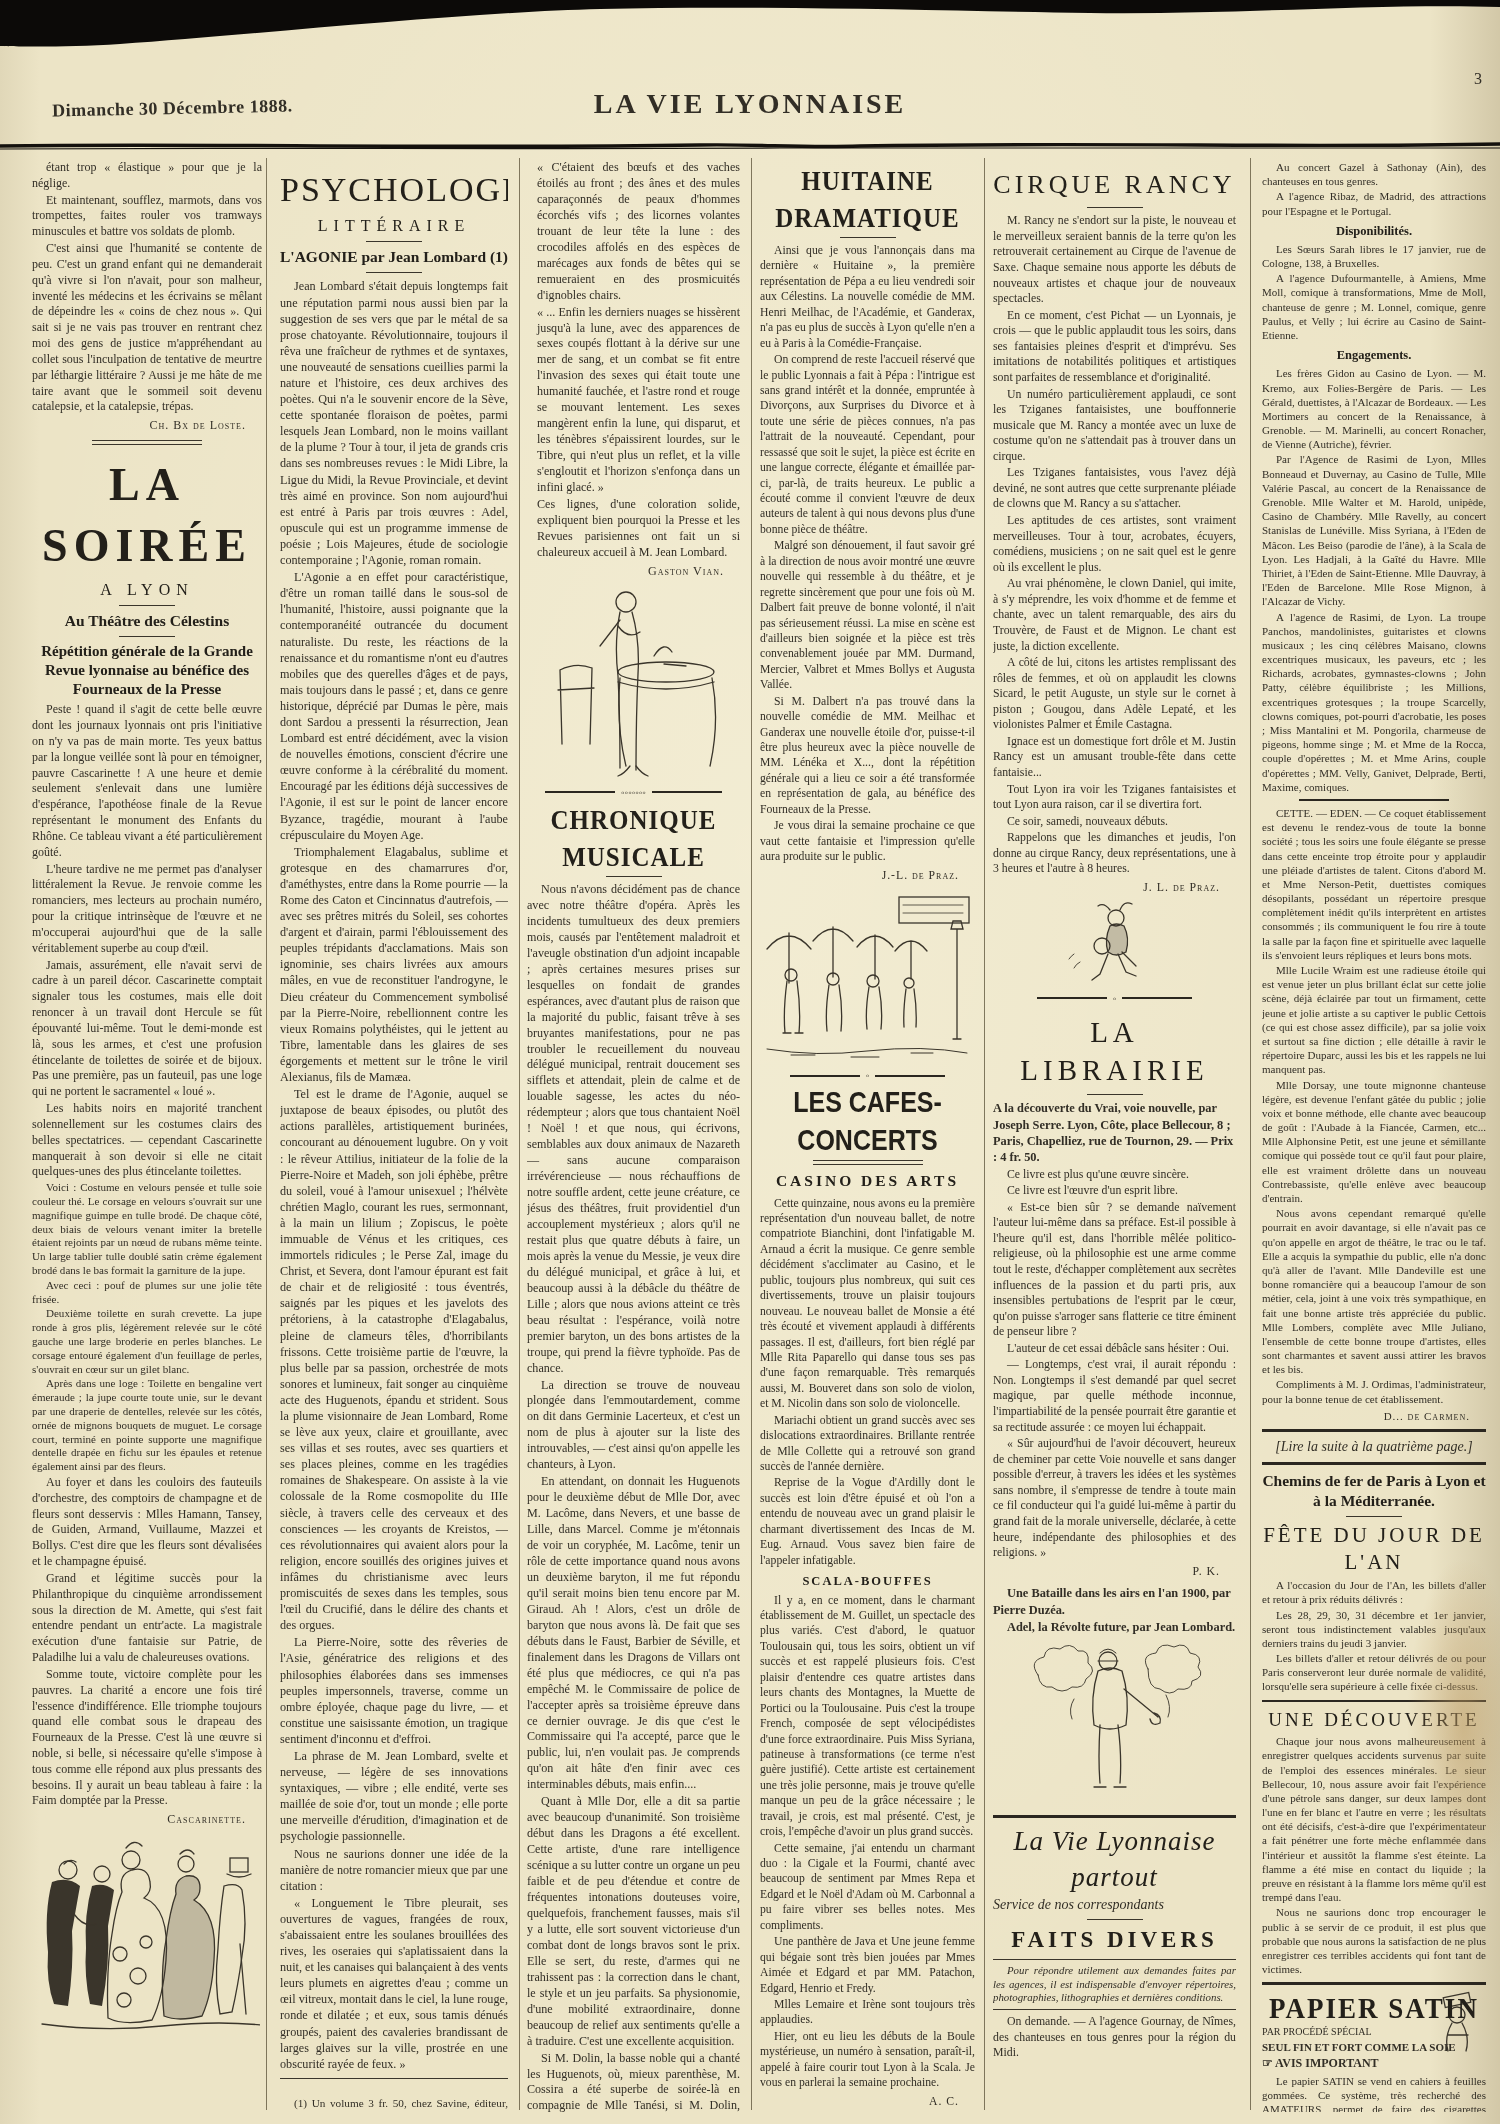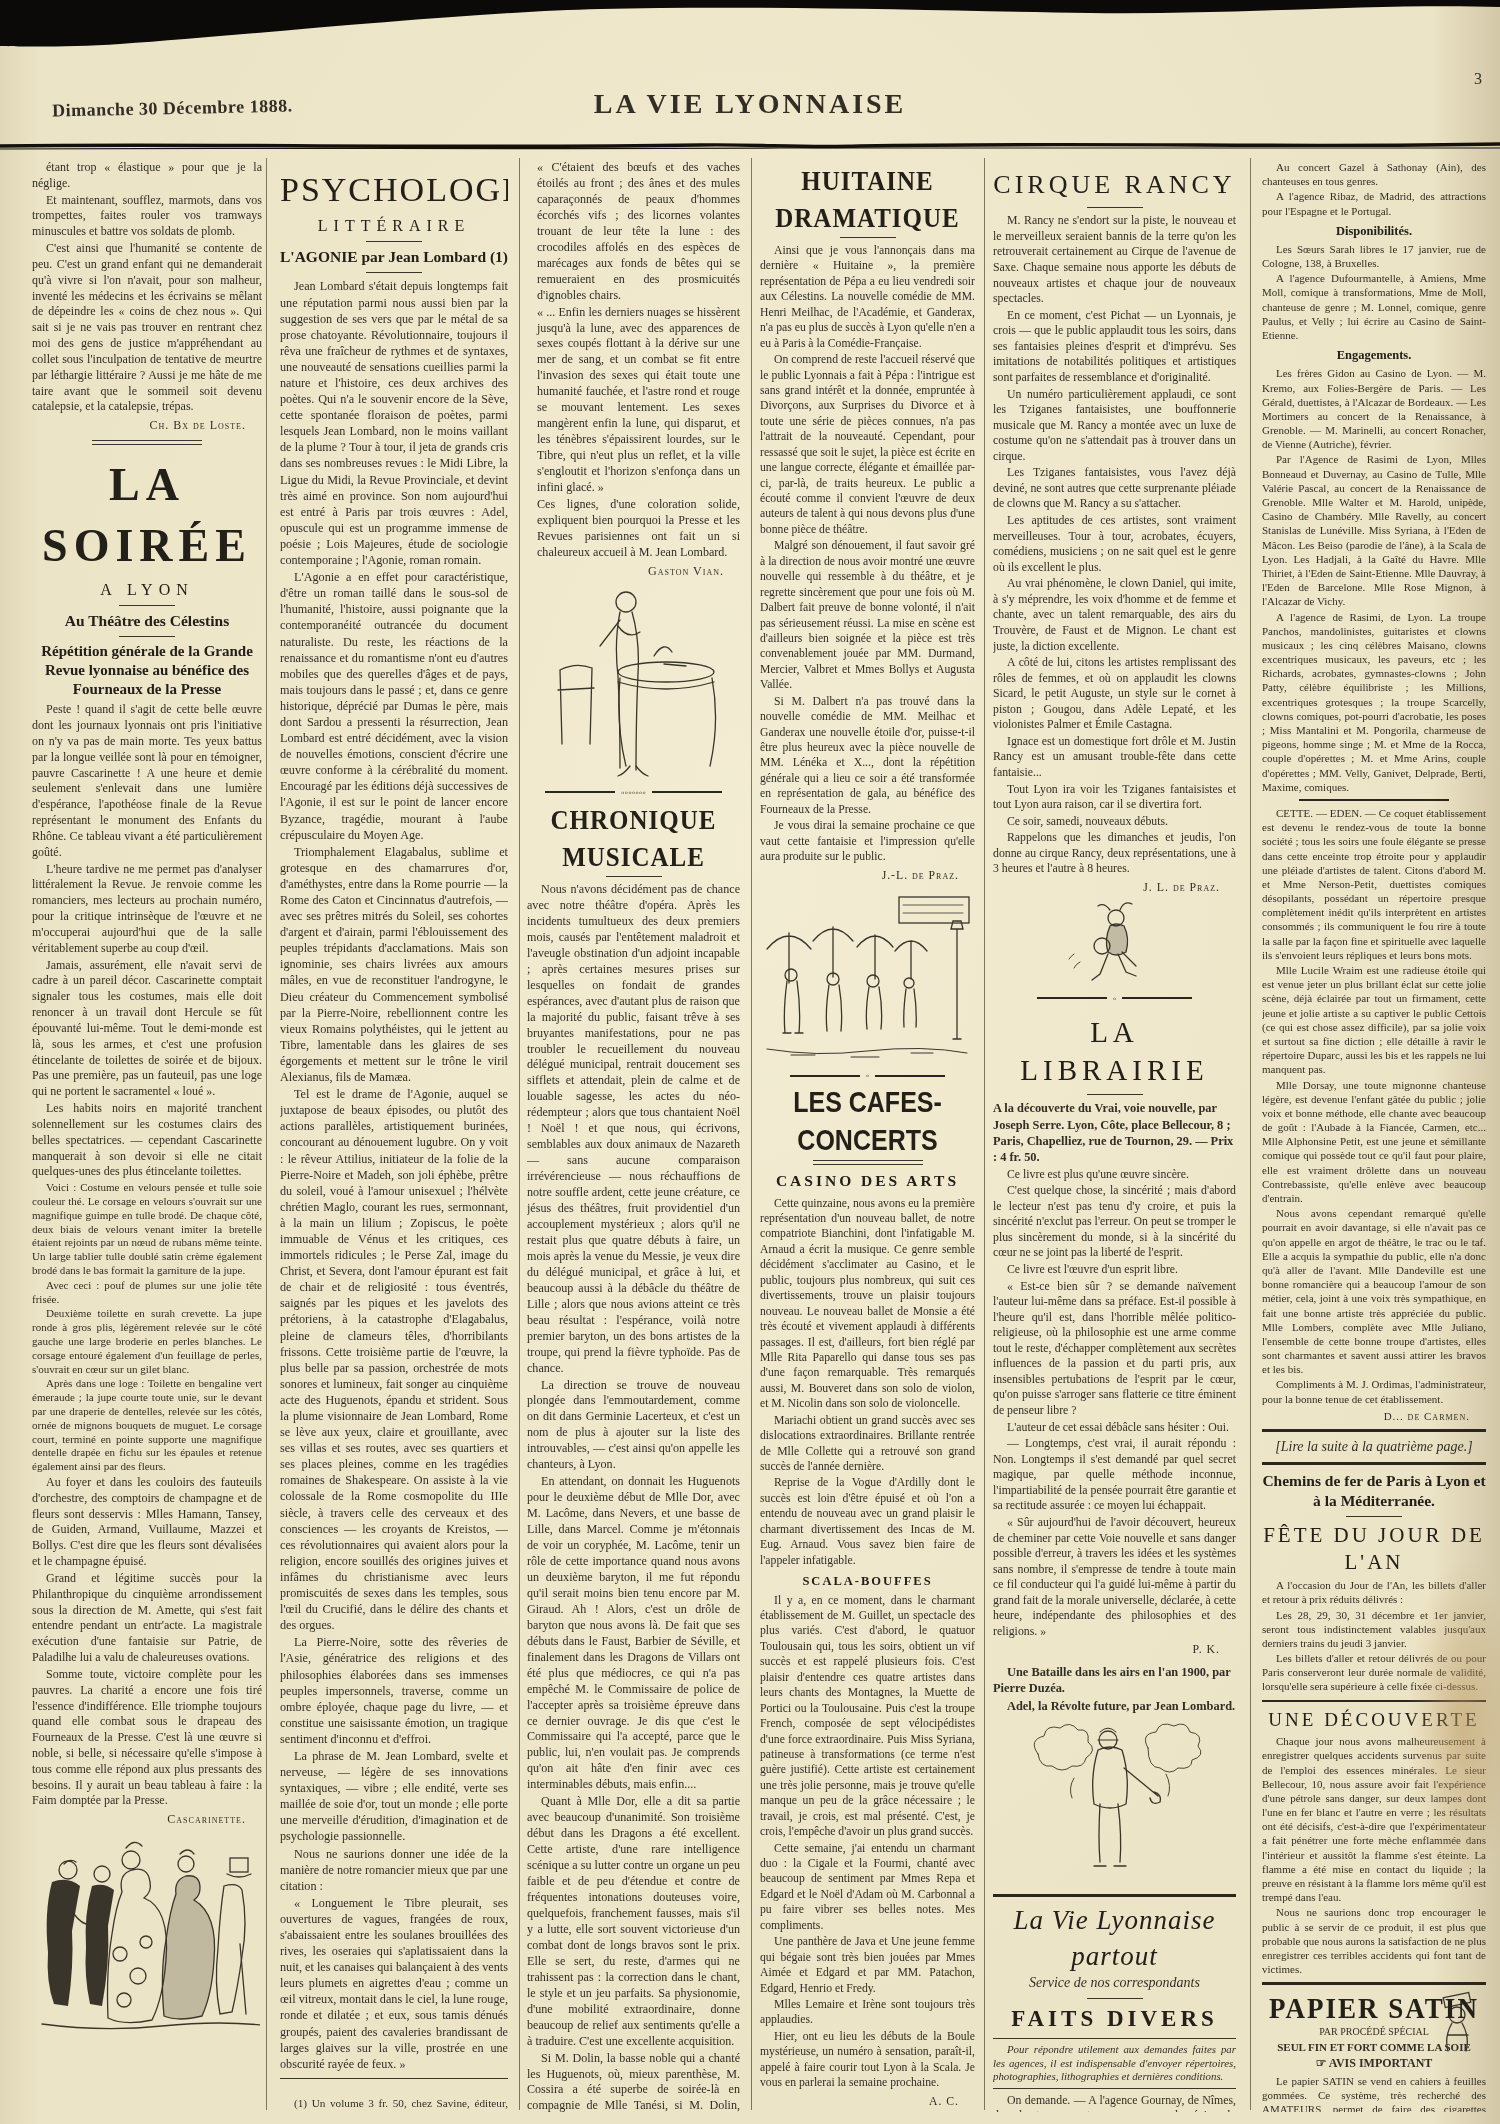--- a/index.html
+++ b/index.html
@@ -42,21 +42,21 @@
   .h-faits{font-size:23px;letter-spacing:4px;margin:4px 0 2px;}
   .h-fete{font-size:21px;letter-spacing:3px;font-weight:normal;margin:4px 0 2px;}
   .h-decouv{font-size:19px;letter-spacing:3px;font-weight:normal;margin:4px 0 2px;}
   .h-min{font-size:12.5px;margin:5px 0 3px;}
   .h-papier{font-size:27px;letter-spacing:2px;transform:scaleY(1.1);margin:4px 0 0;}
   .rule-sm{width:56px;border:0;border-top:1px solid #3a352b;margin:5px auto;}
   .rule-dbl{width:110px;border:0;border-top:1px solid #3a352b;border-bottom:1px solid #3a352b;height:3px;margin:6px auto;}
   .rule-heavy{border:0;border-top:3px solid #2b2720;margin:6px 0;}
   .rule-fancy{display:flex;align-items:center;justify-content:center;margin:4px 0;color:#2b2720;font-size:10px;}
   .rule-fancy::before,.rule-fancy::after{content:"";flex:0 0 70px;border-top:2px solid #2b2720;margin:0 6px;}
-  .centered{text-align:center;text-indent:0;}
+  .centered{text-indent:0;}
   .italic{font-style:italic;}
   .box-note{font-style:italic;font-size:14px;text-align:center;margin:2px 0;}
   .ill{display:block;margin:4px auto;}
   .caption-b{font-weight:bold;text-align:left;text-indent:0;font-size:1.05em;}
   svg{stroke:#3a352b;fill:none;stroke-width:1.3;stroke-linecap:round;}
   .fill{fill:#3a352b;stroke:none;}
   .halffill{fill:rgba(58,53,43,.25);}
 </style>
 </head>
 <body>
@@ -267,21 +267,20 @@
       <circle cx="42" cy="44" r="8"></circle>
       <path d="M62,50 l14,14 M48,52 l-8,20 l-8,6 M58,52 l8,18 l10,4"></path>
       <path d="M20,60 q-4,2 -6,6 M14,52 q-3,2 -5,5" style="stroke-width:.9"></path>
     </svg>
     <div class="rule-fancy">◦</div>
     <h1 class="h-serif-lg">LA LIBRAIRIE</h1>
     <hr class="rule-sm">
     <p class="para caption-b">A la découverte du Vrai, voie nouvelle, par Joseph Serre. Lyon, Côte, place Bellecour, 8 ; Paris, Chapelliez, rue de Tournon, 29. — Prix : 4 fr. 50.</p>
     <div>
         <p class="para">Ce livre est plus qu'une œuvre sincère.</p>
-        <p class="para">C'est quelque chose, la sincérité ; mais d'abord le lecteur n'est pas tenu d'y croire, et puis la sincérité n'exclut pas l'erreur. On peut se tromper le plus sincèrement du monde, si à la sincérité du cœur ne se joint pas la liberté de l'esprit.</p>
         <p class="para">Ce livre est l'œuvre d'un esprit libre.</p>
         <p class="para">« Est-ce bien sûr ? se demande naïvement l'auteur lui-même dans sa préface. Est-il possible à l'heure qu'il est, dans l'horrible mêlée politico-religieuse, où la philosophie est une arme comme tout le reste, d'échapper complètement aux secrètes influences de la passion et du parti pris, aux insensibles pertubations de l'esprit par le cœur, qu'on puisse s'arroger sans flatterie ce titre éminent de penseur libre ?</p>
         <p class="para">L'auteur de cet essai débâcle sans hésiter : Oui.</p>
         <p class="para">— Longtemps, c'est vrai, il aurait répondu : Non. Longtemps il s'est demandé par quel secret magique, par quelle méthode inconnue, l'impartiabilité de la pensée pourrait être garantie et sa rectitude assurée : ce moyen lui échappait.</p>
         <p class="para">« Sûr aujourd'hui de l'avoir découvert, heureux de cheminer par cette Voie nouvelle et sans danger possible d'erreur, à travers les idées et les systèmes sans nombre, il s'empresse de tendre à toute main ce fil conducteur qui l'a guidé lui-même à partir du grand fait de la morale universelle, déclarée, à cette heure, indépendante des philosophies et des religions. »</p>
       </div>
     <p class="sig">P. K.</p>
     <div class="caption-b">
         <p class="para">Une Bataille dans les airs en l'an 1900, par Pierre Duzéa.</p>
         <p class="para">Adel, la Révolte future, par Jean Lombard.</p>

